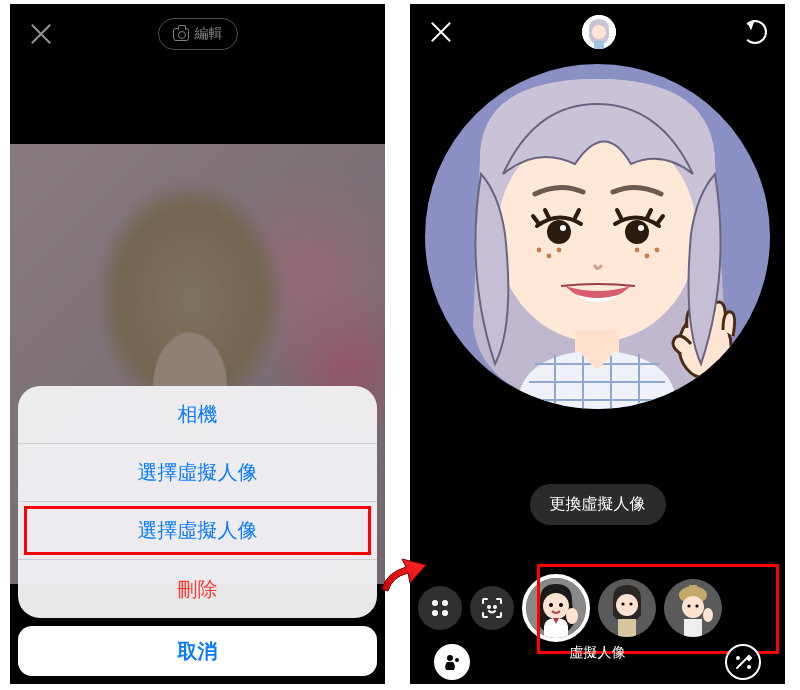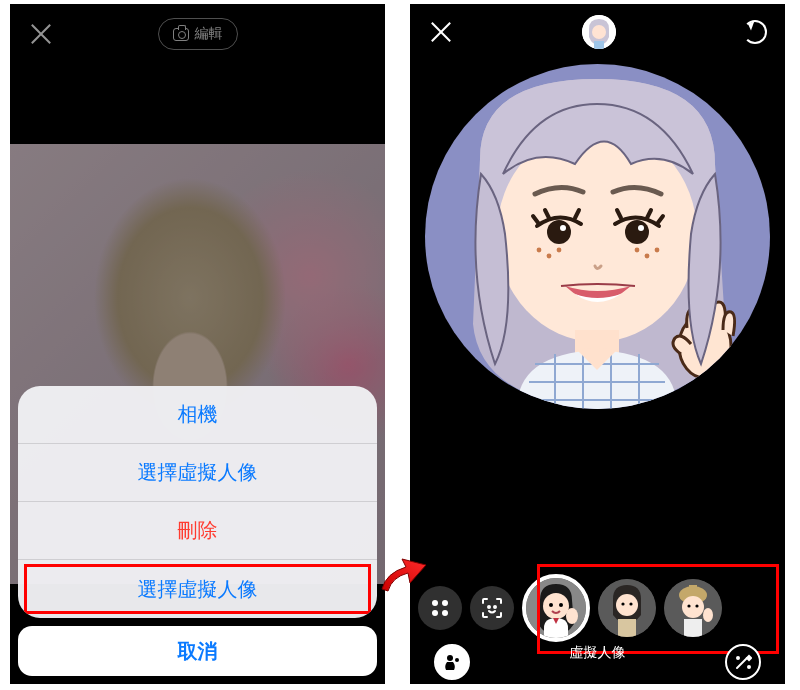--- a/index.html
+++ b/index.html
@@ -218,26 +218,26 @@
     <div class="l-dim"></div>
 
     <div class="sheet-wrap">
       <div class="sheet-card">
         <div class="sheet-row">
           <span>相機</span>
         </div>
         <div class="sheet-row">
           <span>選擇虛擬人像</span>
         </div>
-        <div class="sheet-row danger">
-          <span>刪除</span>
-        </div>
         <div class="sheet-row">
           <span>選擇虛擬人像</span>
           <div class="red-box"></div>
+        </div>
+        <div class="sheet-row danger">
+          <span>刪除</span>
         </div>
       </div>
       <div class="cancel-btn">
         <span>取消</span>
       </div>
     </div>
   </div>
 
   <svg class="arrow" viewBox="0 0 50 40">
     <defs>
@@ -327,20 +327,23 @@
           <path d="M28 22 Q26 0 36 0 Q44 0 42 24" fill="#ffe5d2" stroke="#4a2a18" stroke-width="3"></path>
           <path d="M40 28 Q40 8 48 10 Q54 12 50 34" fill="#ffe5d2" stroke="#4a2a18" stroke-width="3"></path>
           <path d="M-2 52 Q-14 44 -8 36 Q-2 30 8 42" fill="#ffe5d2" stroke="#4a2a18" stroke-width="3"></path>
         </g>
 
         <path d="M56 110 Q40 210 70 300 Q90 260 80 170 Q74 130 56 110 Z" fill="#c5bed4" stroke="#6a6480" stroke-width="2"></path>
         <path d="M290 110 Q306 210 276 300 Q258 260 266 170 Q272 130 290 110 Z" fill="#c5bed4" stroke="#6a6480" stroke-width="2"></path>
       </svg>
     </div>
 
+    <div class="change-btn">
+      <span>更換虛擬人像</span>
+    </div>
 
     <div class="r-tray">
       <div class="tray-btn">
         <svg width="20" height="20" viewBox="0 0 20 20">
             <g fill="#fff">
               <circle cx="5" cy="5" r="3"></circle>
               <circle cx="15" cy="5" r="3"></circle>
               <circle cx="5" cy="15" r="3"></circle>
               <circle cx="15" cy="15" r="3"></circle>
             </g>

